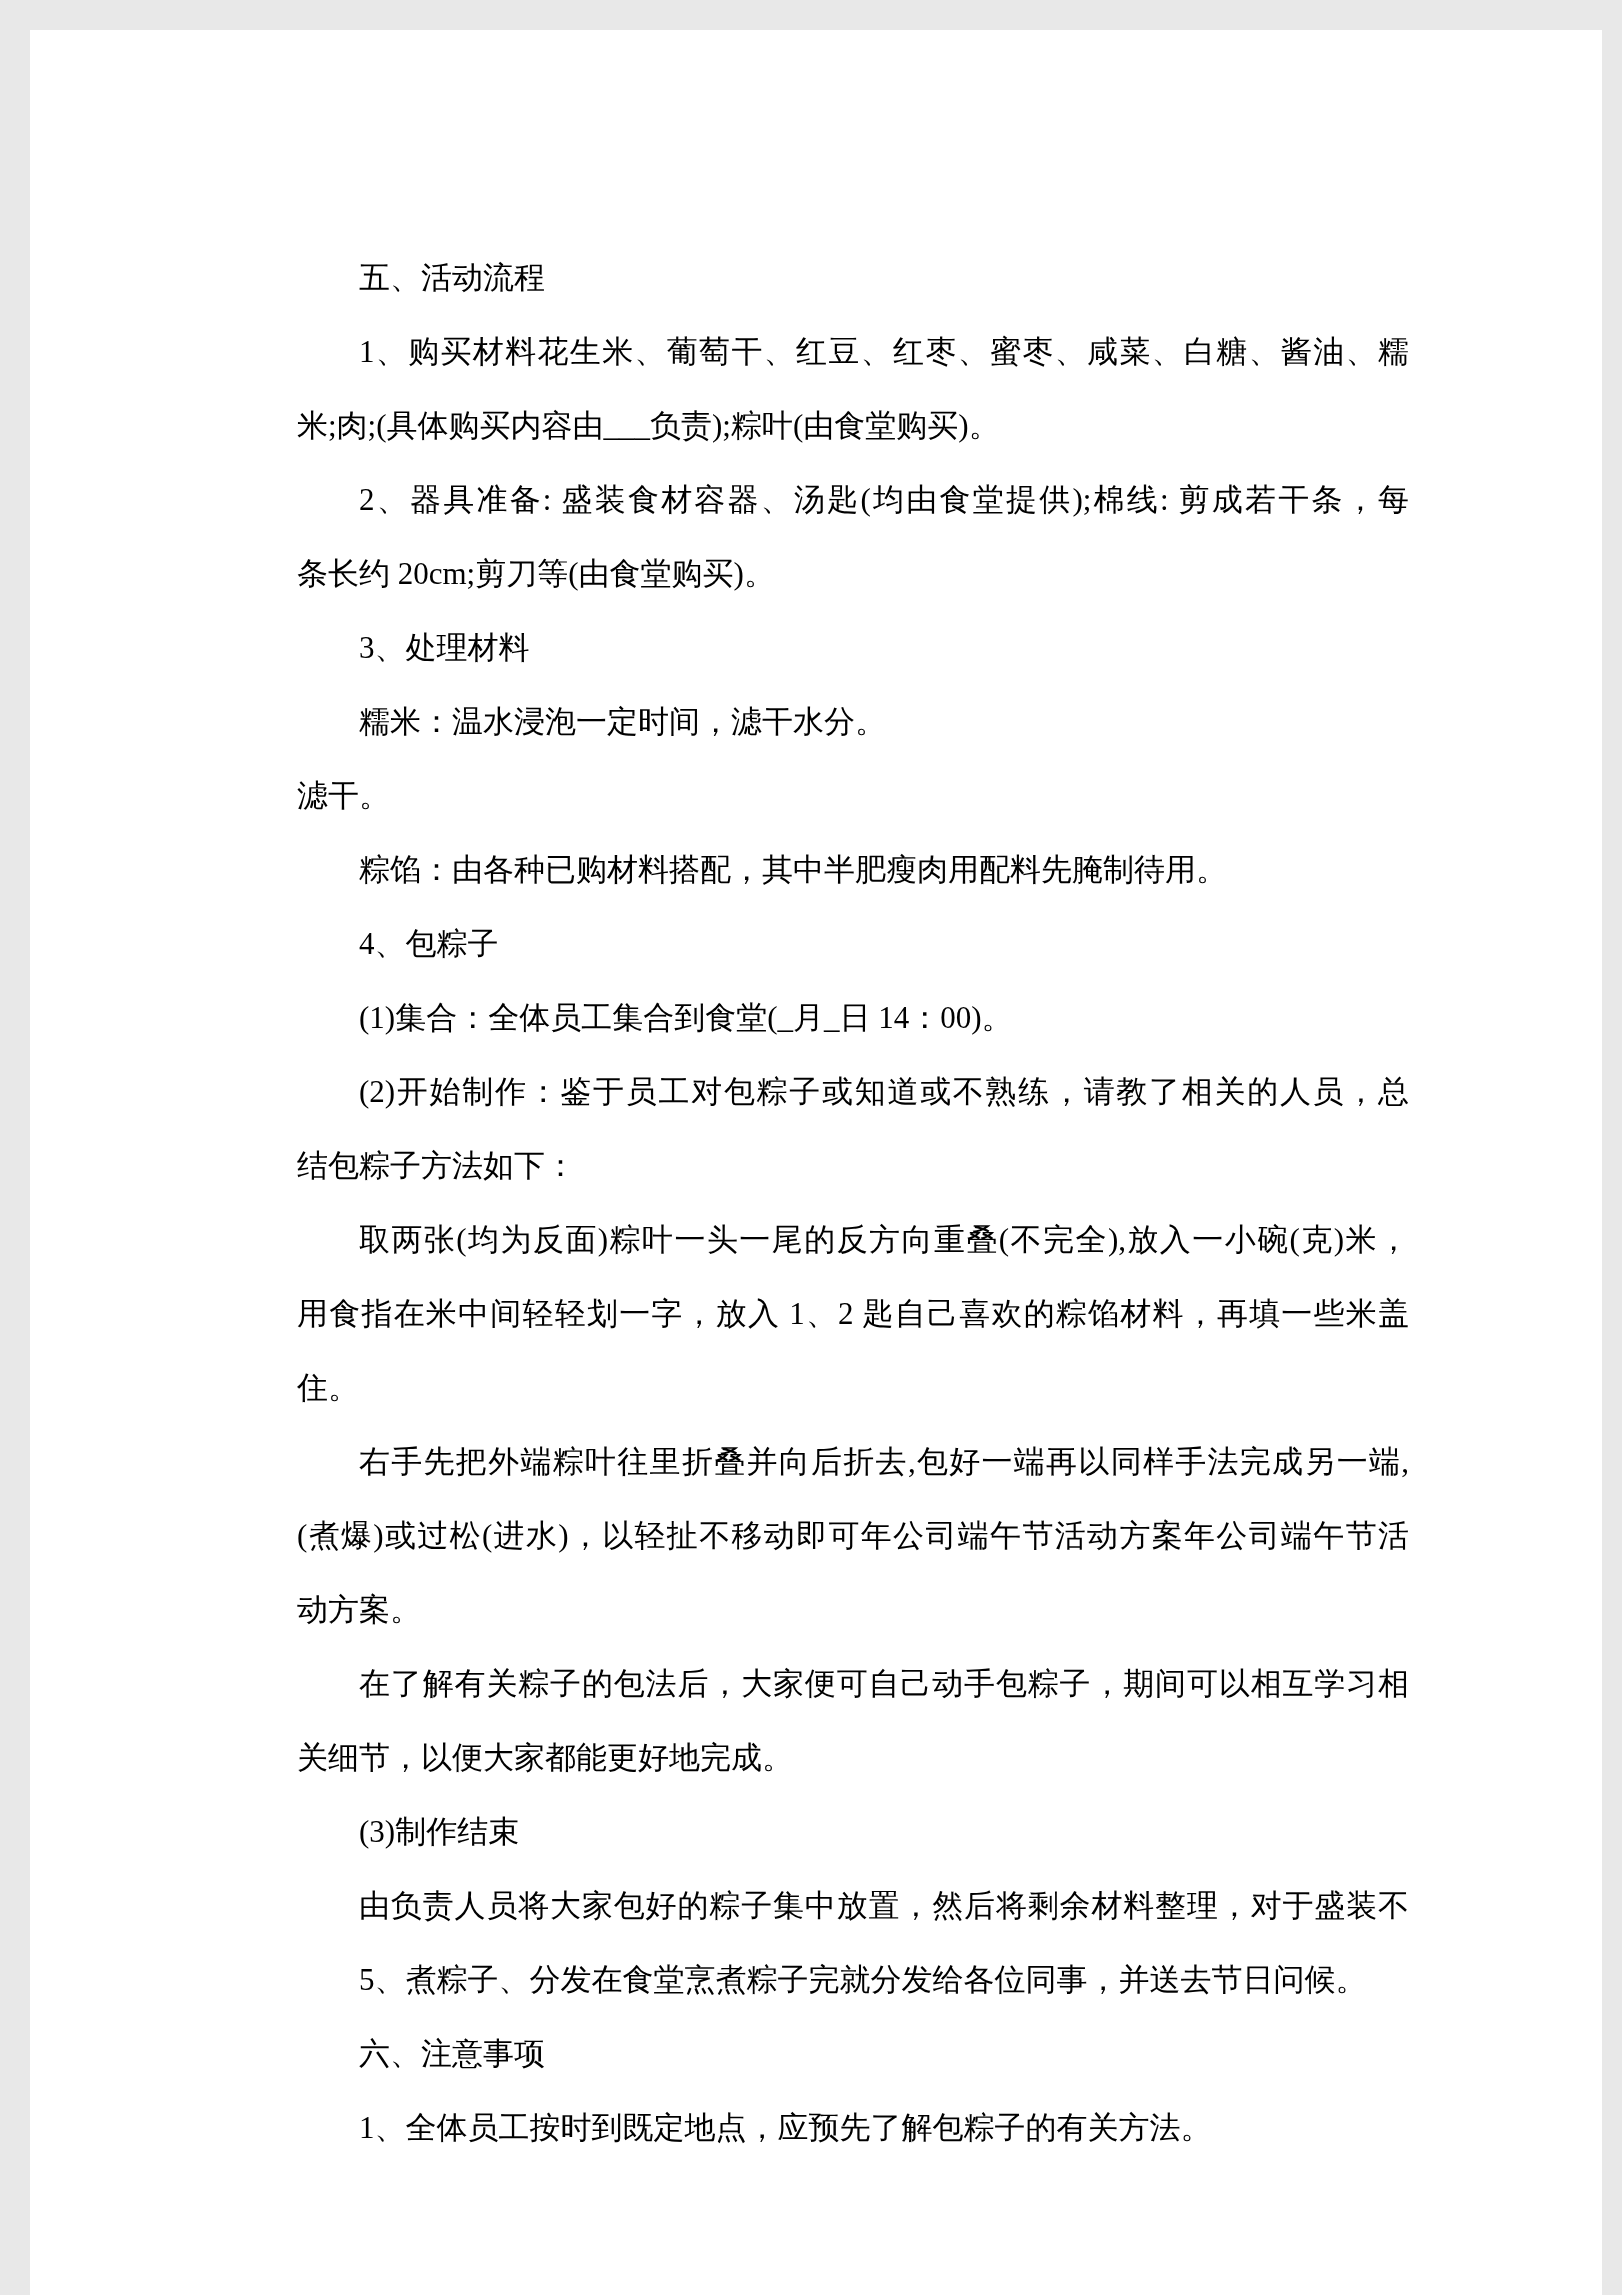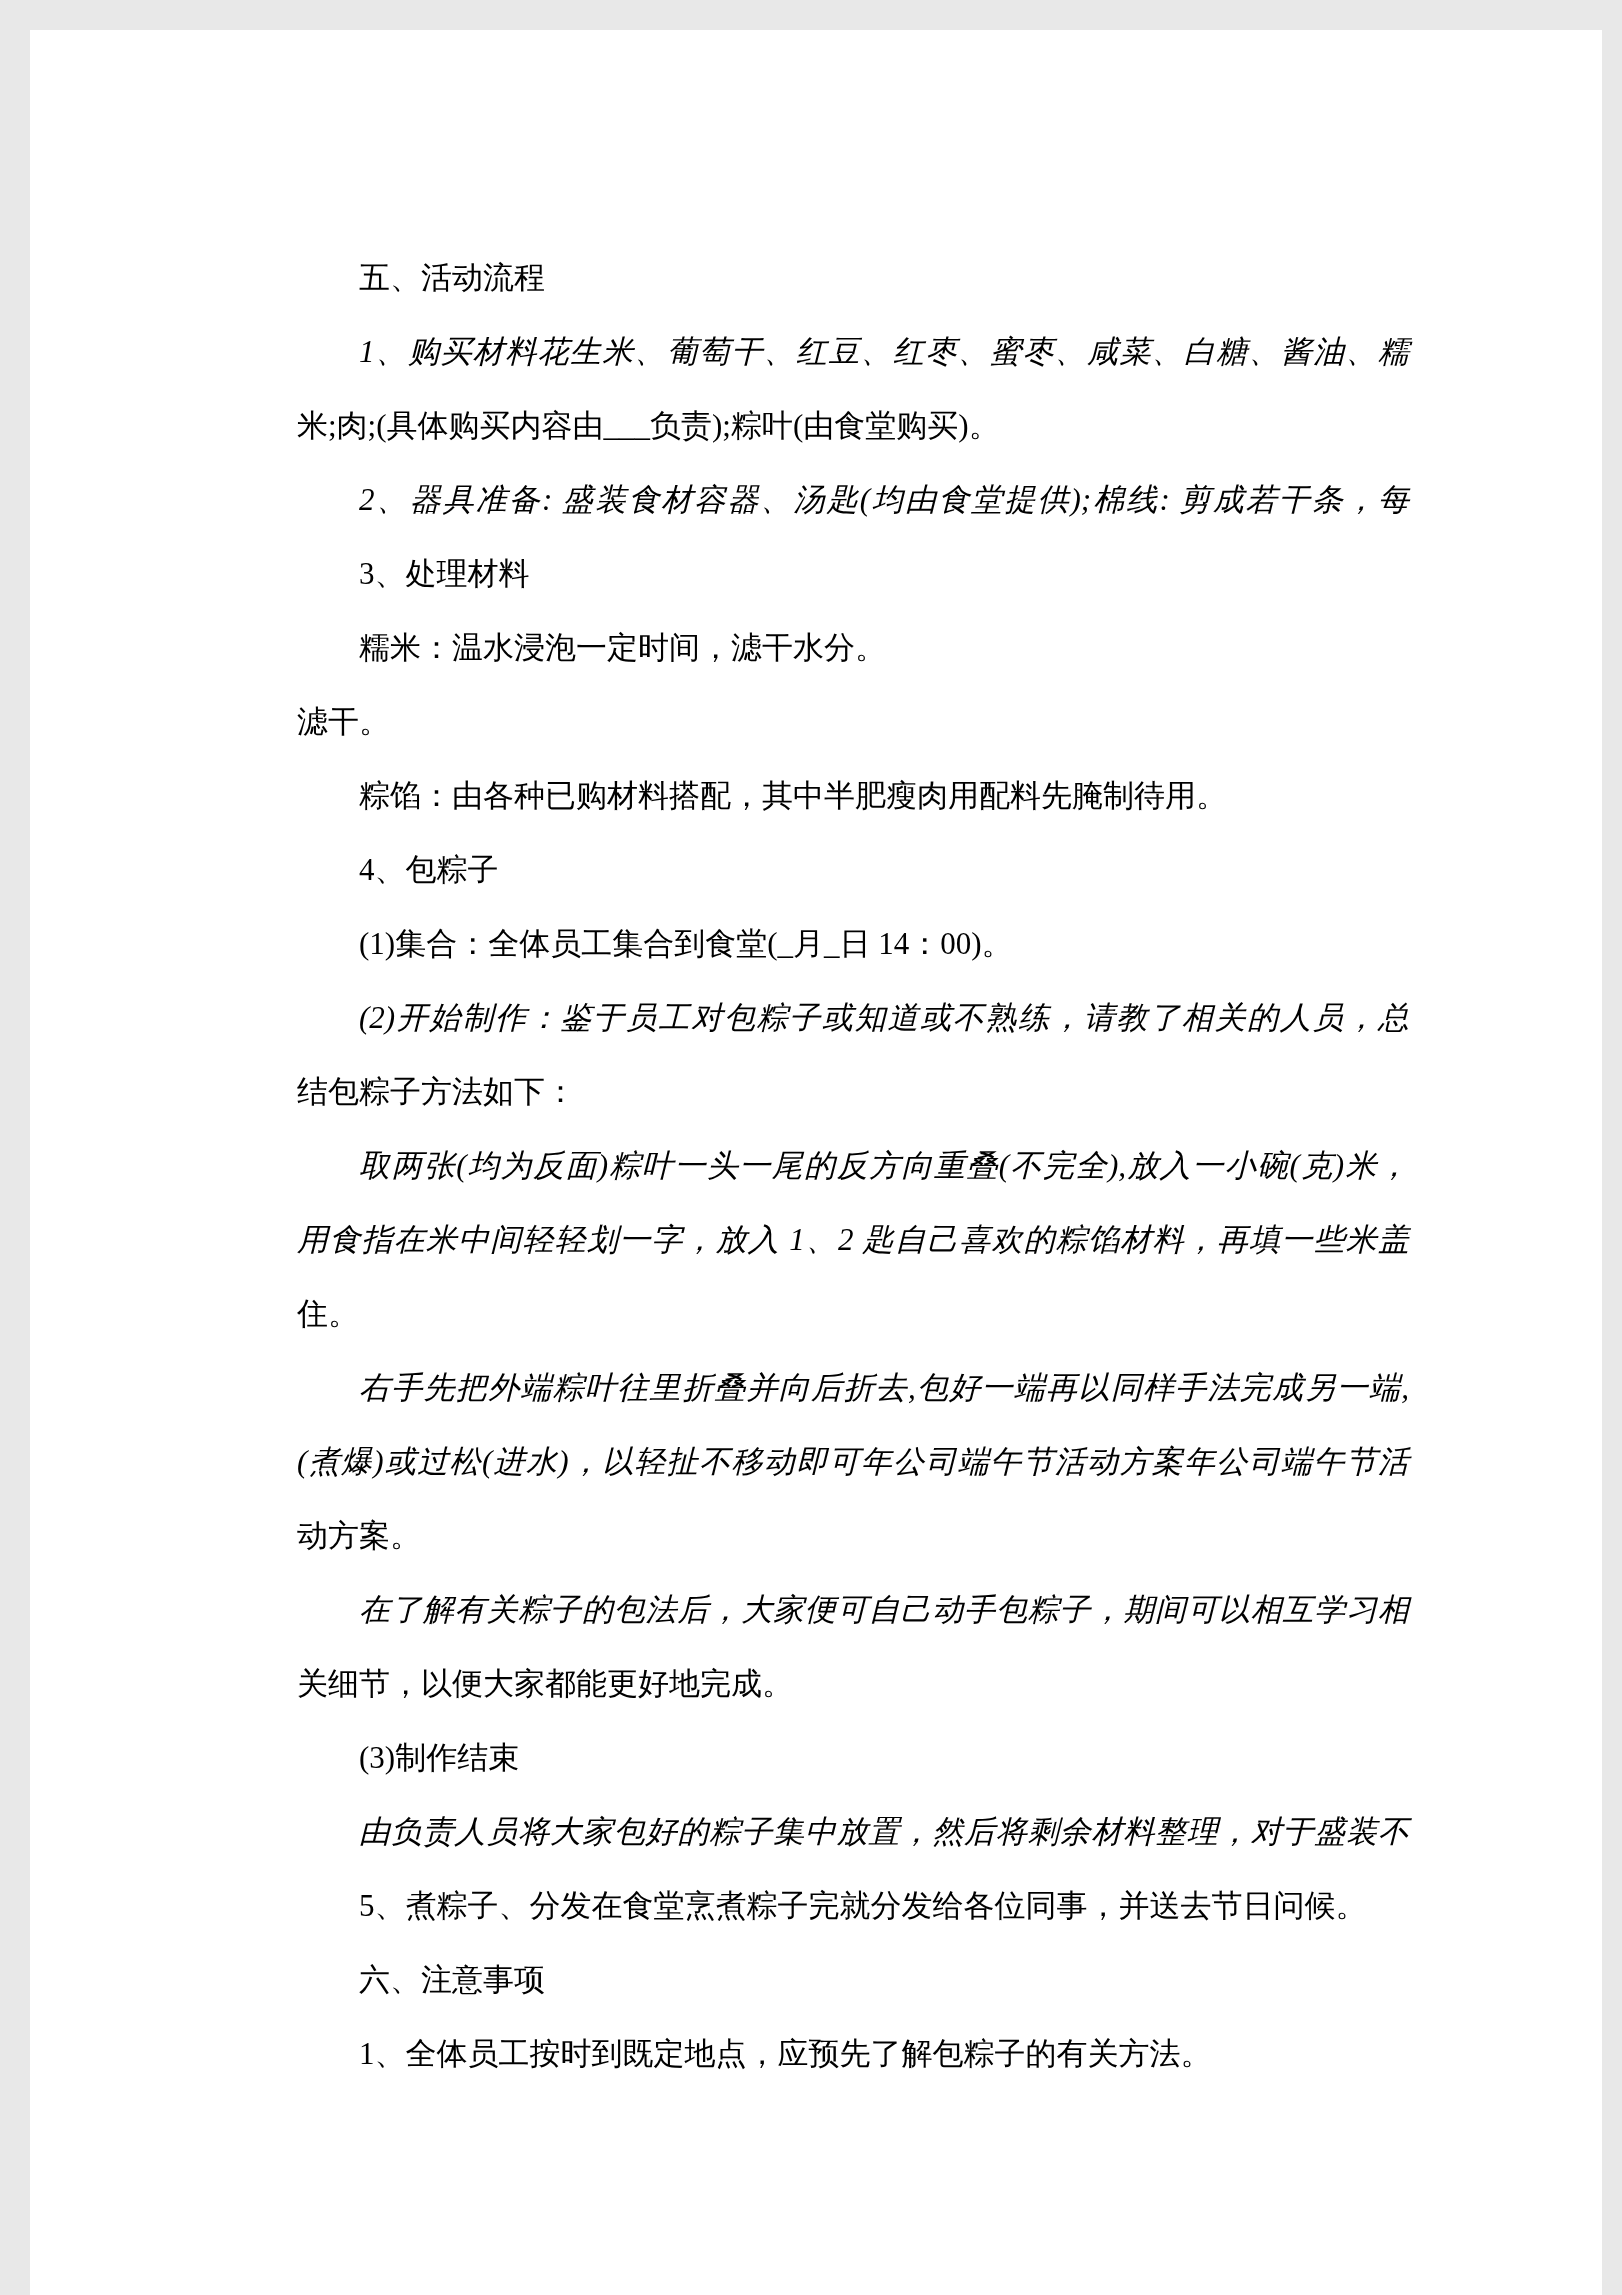--- a/index.html
+++ b/index.html
@@ -25,32 +25,32 @@
     color: #000000;
     text-align: left;
     white-space: nowrap;
     font-kerning: none;
   }
   .line.indent { text-indent: 62px; }
   .line.fill {
     white-space: normal;
     text-align: justify;
     text-align-last: justify;
-    font-style: italic;
   }
 </style>
 </head>
 <body>
 
 <div class="page">
   <div class="textblock">
     <div class="line indent">五、活动流程</div>
     <div class="line indent fill">1、购买材料花生米、葡萄干、红豆、红枣、蜜枣、咸菜、白糖、酱油、糯</div>
     <div class="line">米;肉;(具体购买内容由___负责);粽叶(由食堂购买)。</div>
     <div class="line indent fill">2、器具准备: 盛装食材容器、汤匙(均由食堂提供);棉线: 剪成若干条，每</div>
+    <div class="line">条长约 20cm;剪刀等(由食堂购买)。</div>
     <div class="line indent">3、处理材料</div>
     <div class="line indent">糯米：温水浸泡一定时间，滤干水分。</div>
     <div class="line">滤干。</div>
     <div class="line indent">粽馅：由各种已购材料搭配，其中半肥瘦肉用配料先腌制待用。</div>
     <div class="line indent">4、包粽子</div>
     <div class="line indent">(1)集合：全体员工集合到食堂(_月_日 14：00)。</div>
     <div class="line indent fill">(2)开始制作：鉴于员工对包粽子或知道或不熟练，请教了相关的人员，总</div>
     <div class="line">结包粽子方法如下：</div>
     <div class="line indent fill">取两张(均为反面)粽叶一头一尾的反方向重叠(不完全),放入一小碗(克)米，</div>
     <div class="line fill">用食指在米中间轻轻划一字，放入 1、2 匙自己喜欢的粽馅材料，再填一些米盖</div>

